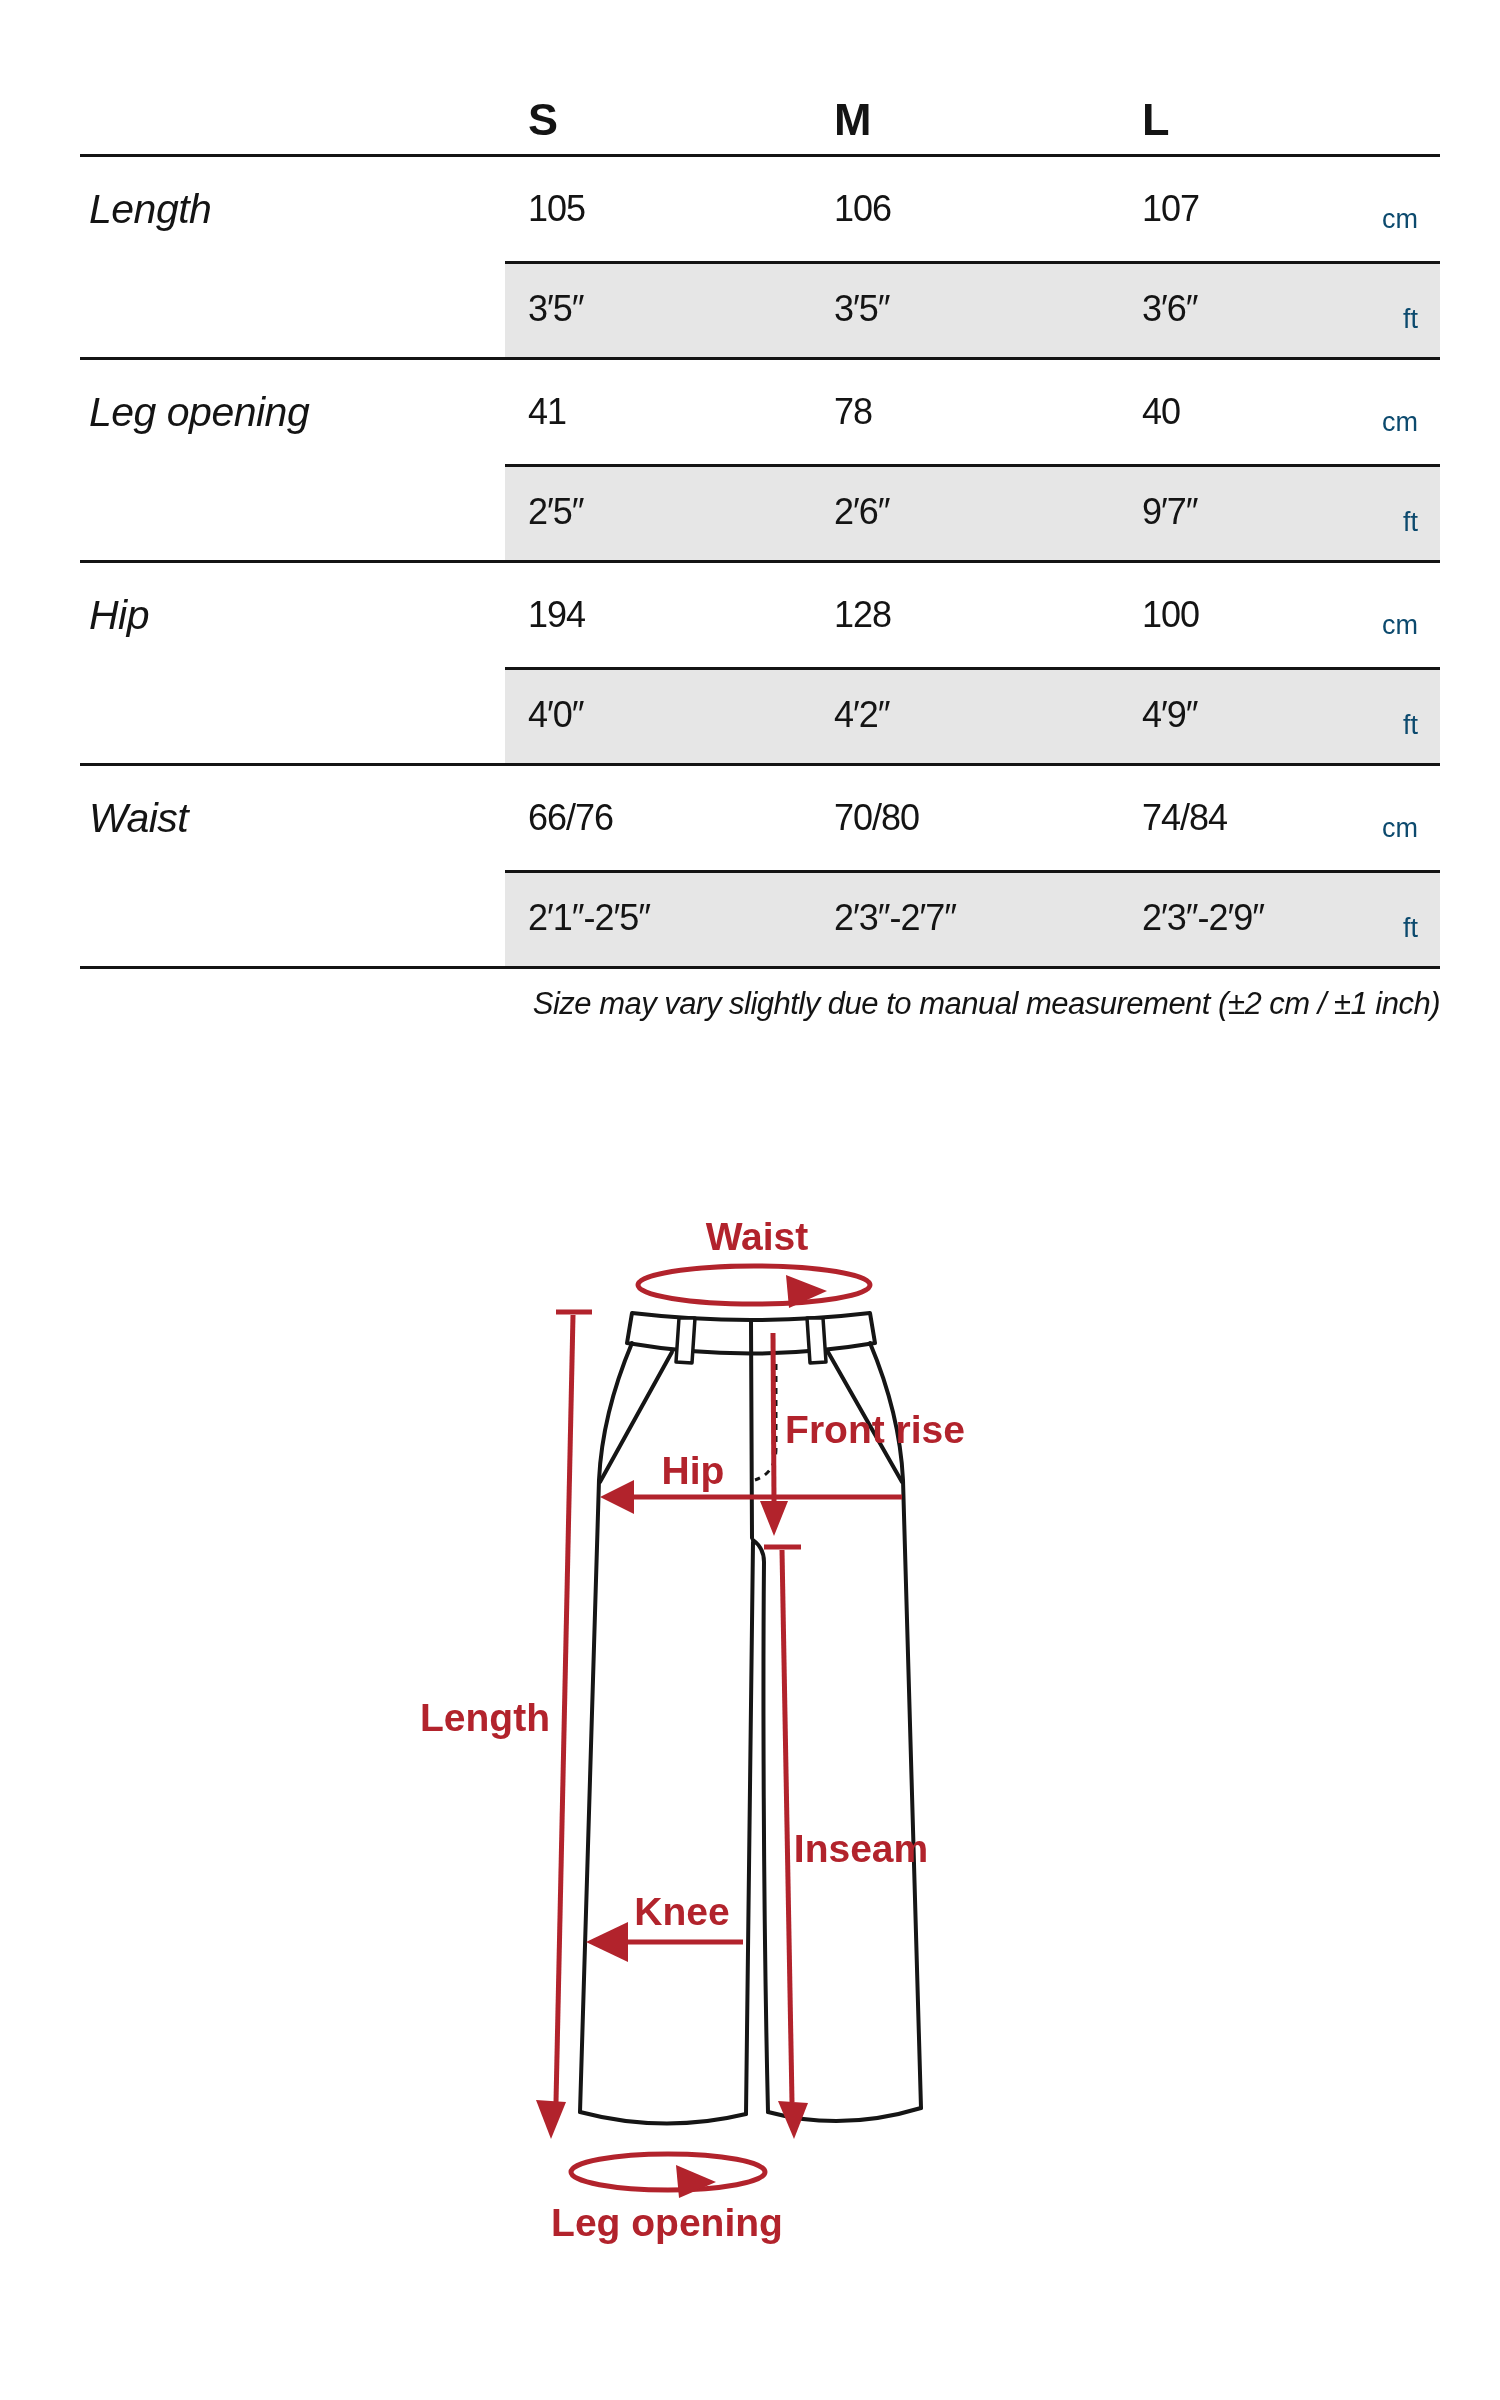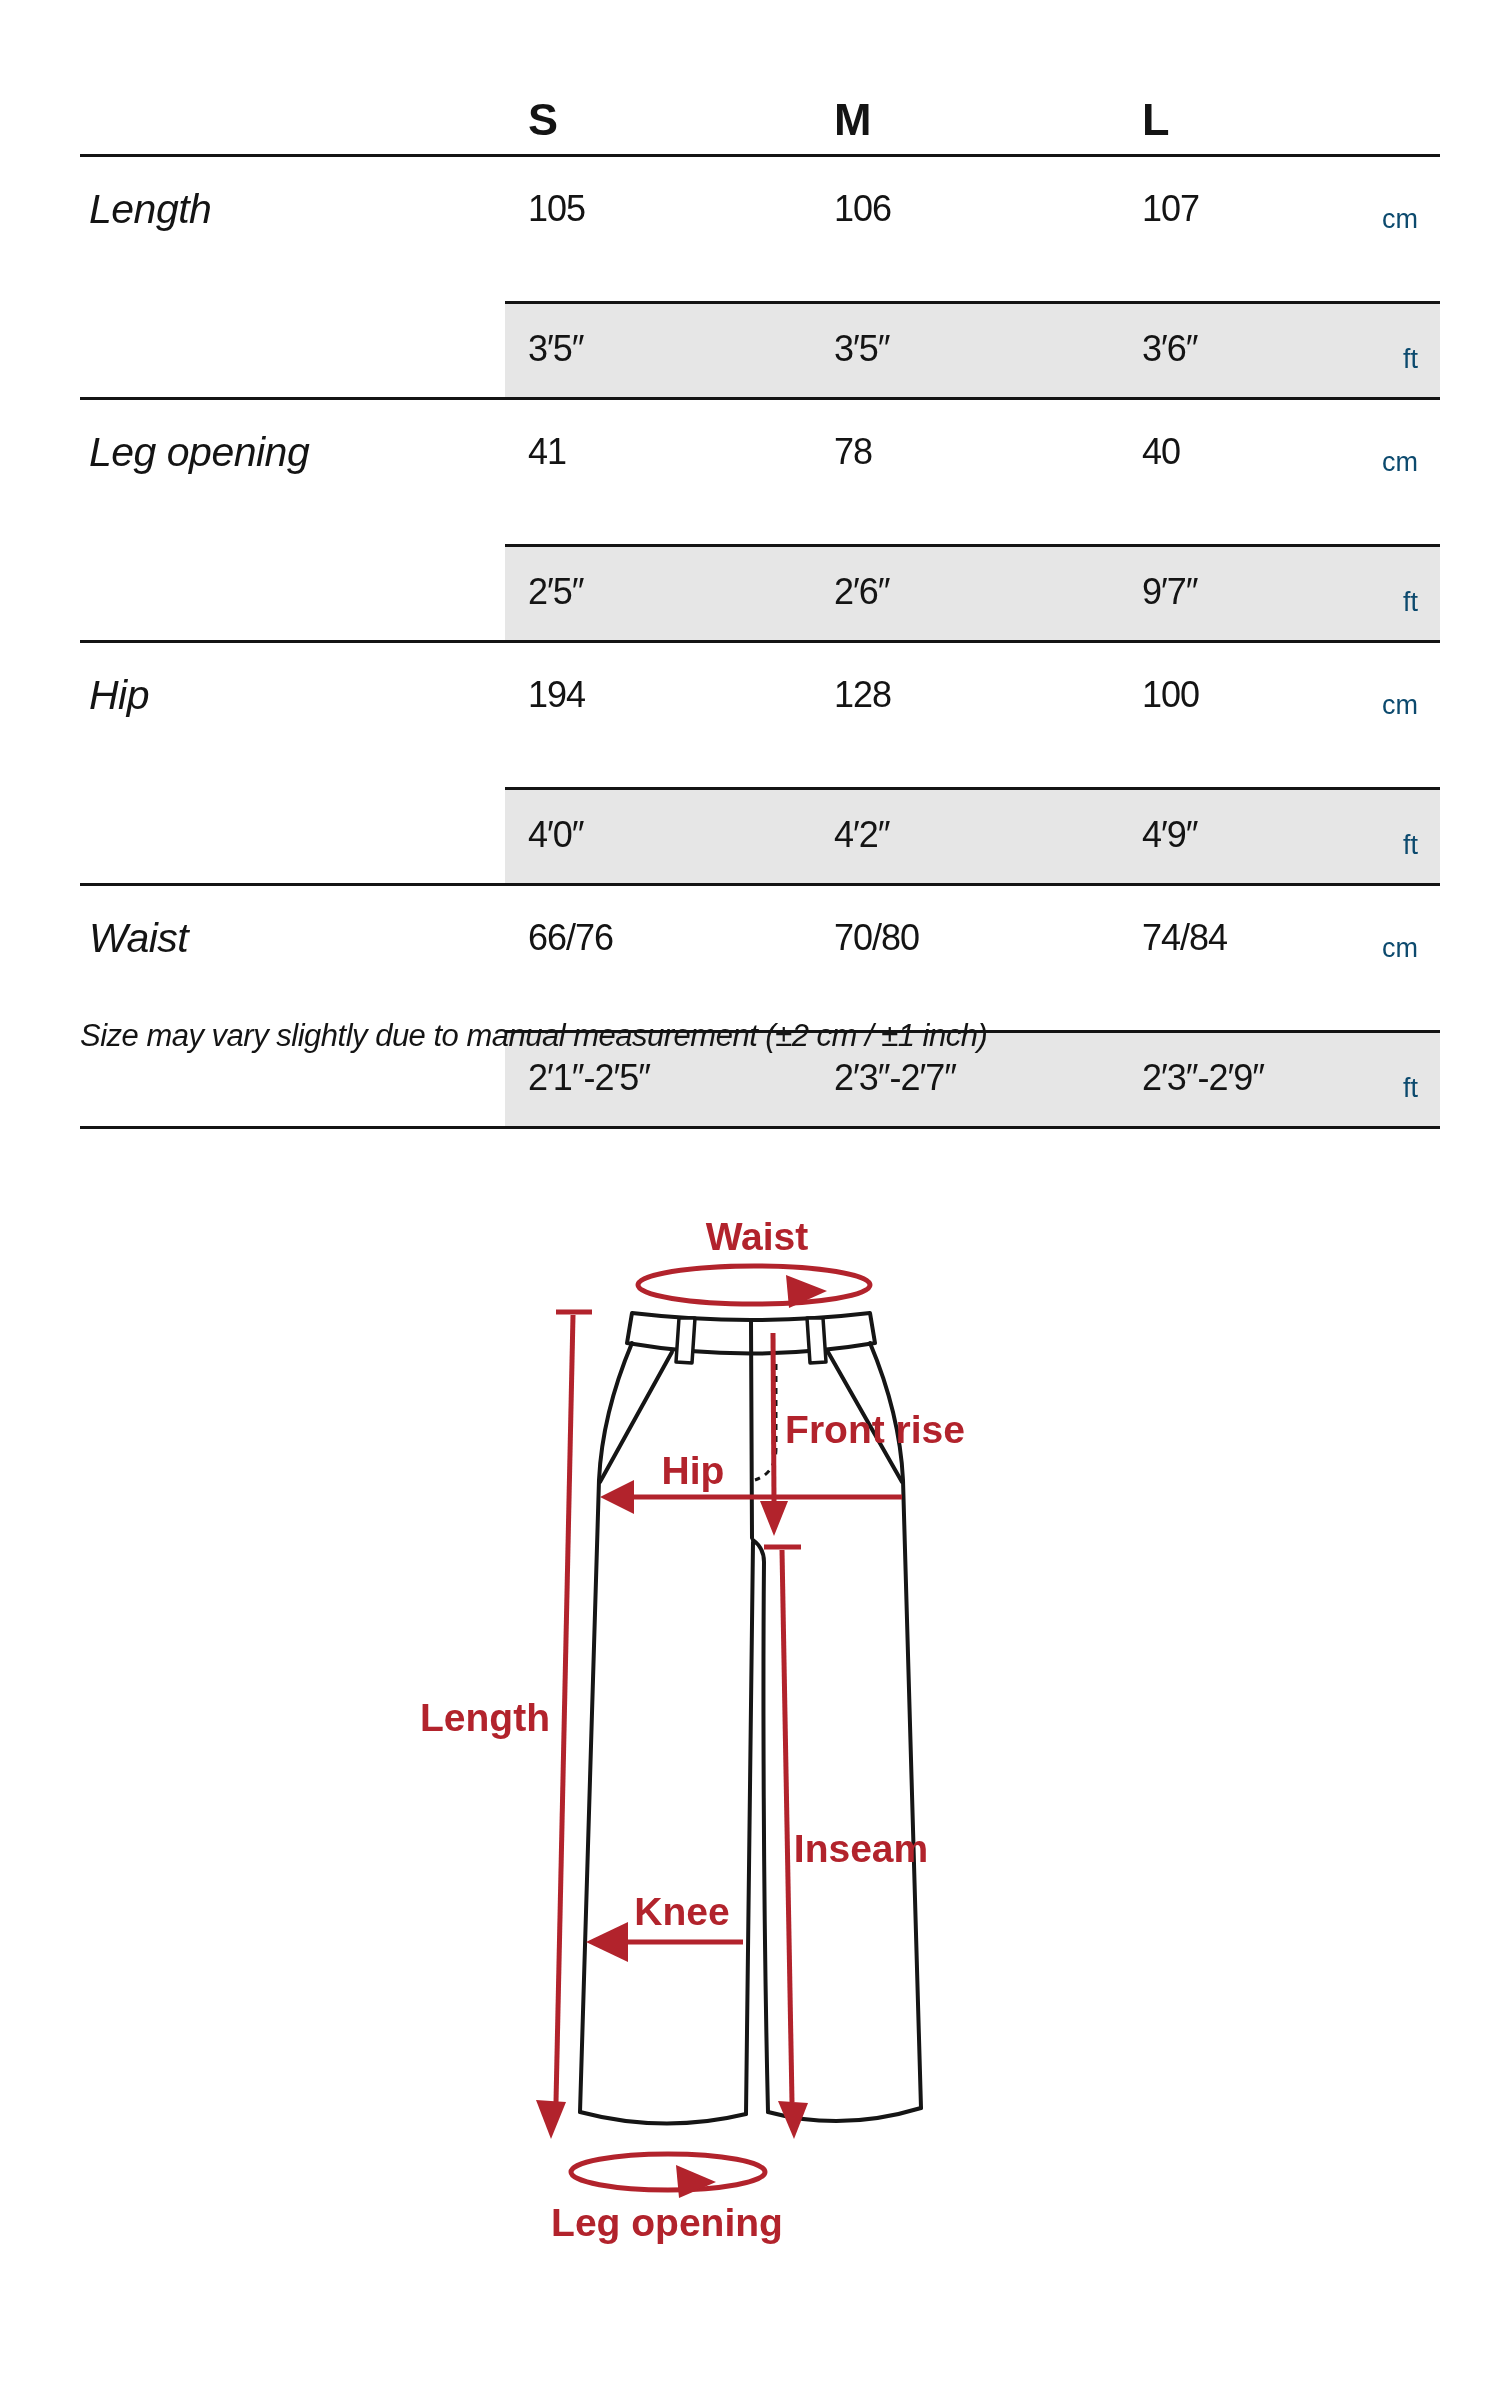--- a/index.html
+++ b/index.html
@@ -17,42 +17,42 @@
   .t-header{
     position:relative;height:66px;
     border-bottom:3px solid #141414;
   }
   .t-header .cell{
     position:absolute;bottom:8px;top:auto;transform:none;
     font-weight:bold;font-size:45px;letter-spacing:-0.5px;
   }
   .sec{border-bottom:3px solid #141414;}
   .row{position:relative;height:104px;}
-  .row.ft{height:96px;margin-top:40px;}
+  .row.ft{height:96px;}
   .band{
     position:absolute;left:425px;right:0;top:0;bottom:0;
     background:#E6E6E6;border-top:3px solid #141414;
     box-sizing:border-box;
   }
   .cell{
     position:absolute;top:50%;transform:translateY(-50%);
     font-size:36px;letter-spacing:-1px;white-space:nowrap;z-index:1;
   }
   .cell.label{left:9px;font-style:italic;font-size:41px;letter-spacing:-0.5px;}
   .cell.s{left:448px;}
   .cell.m{left:754px;}
   .cell.l{left:1062px;}
   .cell.unit{
     right:22px;left:auto;top:60%;
     font-size:27px;letter-spacing:0;color:#0c4a6e;
   }
   .footnote{
     position:absolute;left:80px;top:986px;width:1360px;
-    font-style:italic;font-size:31px;
-    letter-spacing:-0.5px;color:#141414;margin-top:32px;
+    text-align:right;font-style:italic;font-size:31px;
+    letter-spacing:-0.5px;color:#141414;
   }
   
   .diagram{
     position:absolute;left:330px;top:1150px;width:700px;height:1300px;
   }
   .diagram text{
     font-family:"Liberation Sans", sans-serif;
     font-weight:bold;font-size:39px;fill:#B2232C;
   }
   .pants{stroke:#151515;stroke-width:4;fill:none;stroke-linejoin:round;stroke-linecap:round;}

